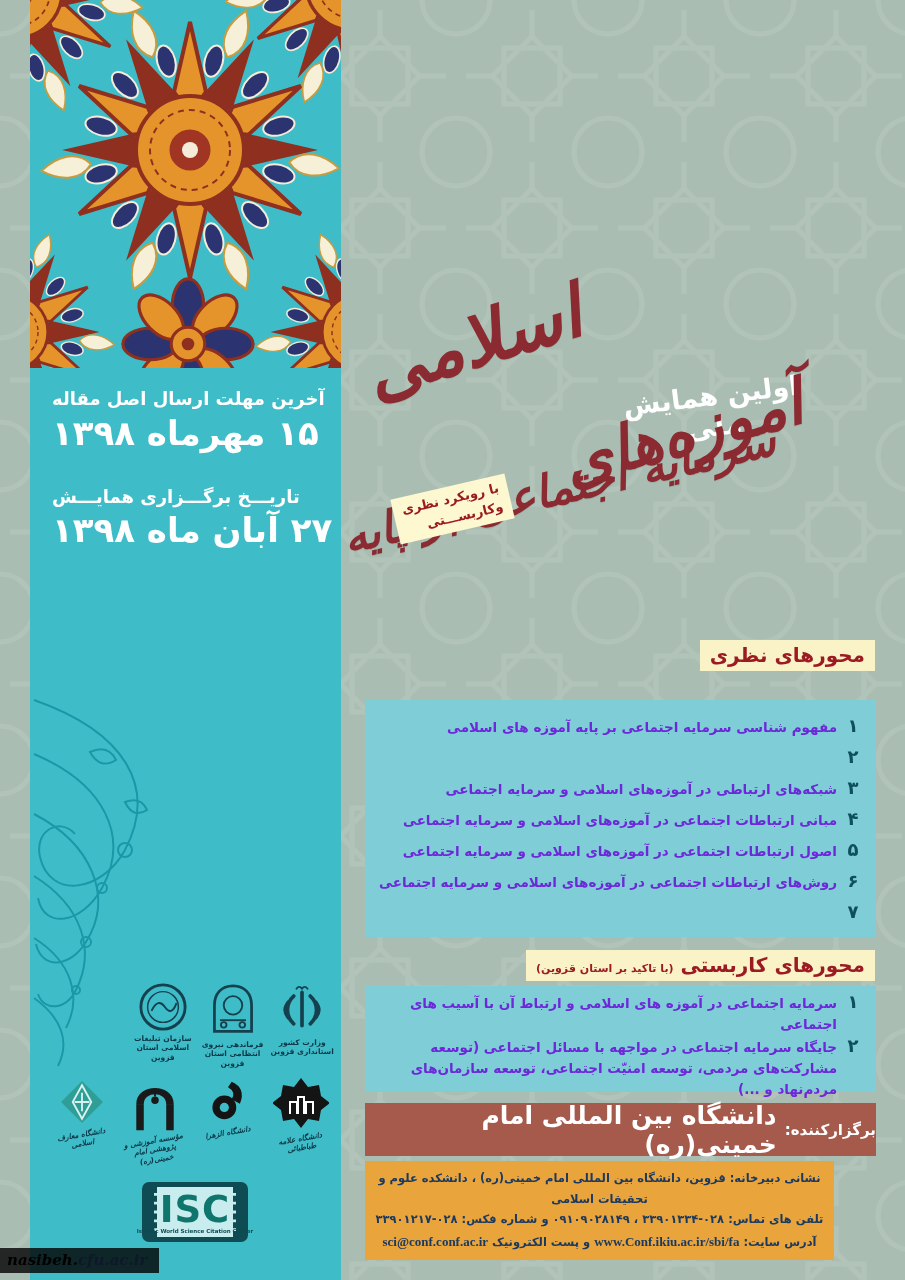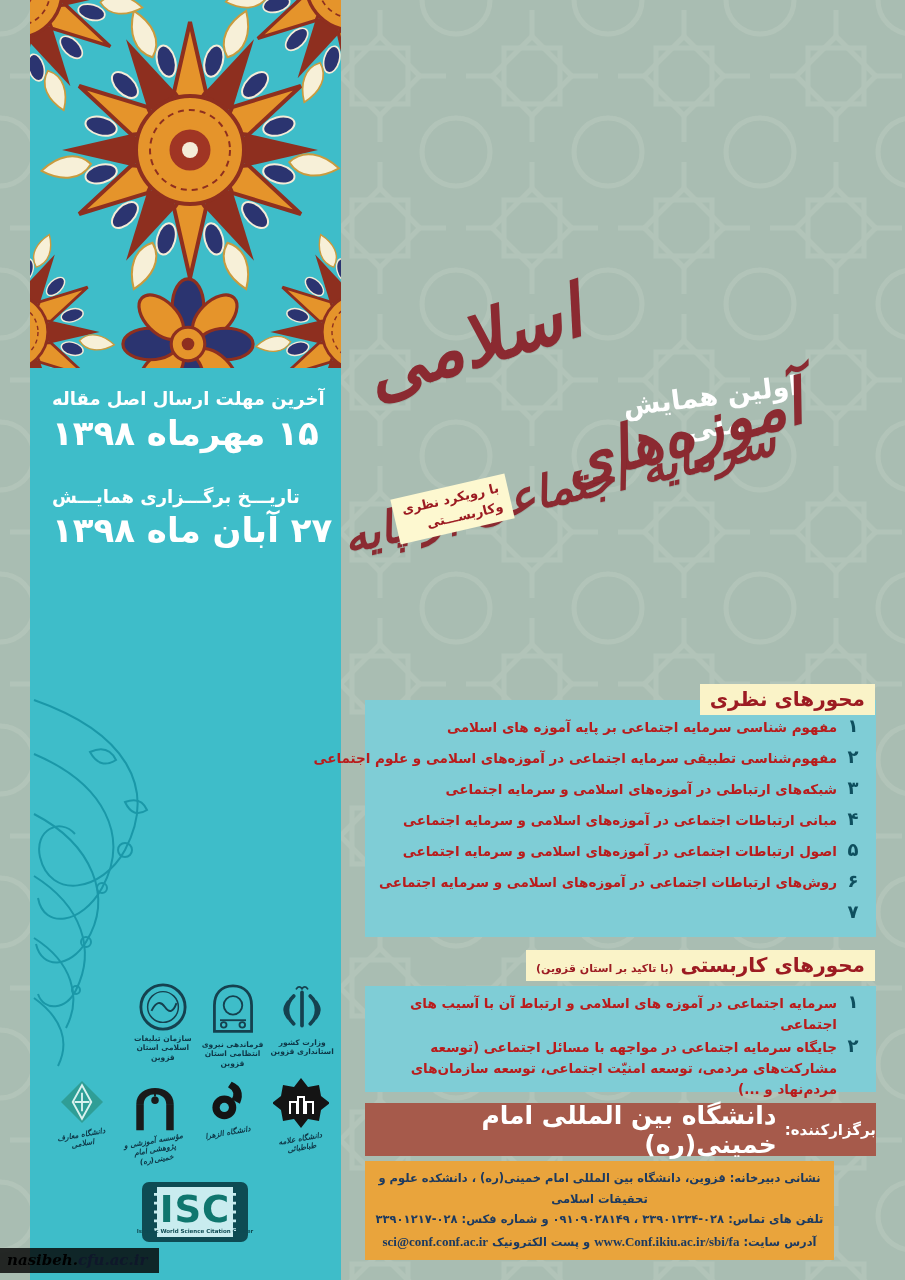--- a/index.html
+++ b/index.html
@@ -53,32 +53,32 @@
   .cal-w2{ left:560px; top:396px; font-size:62px; transform:rotate(-15deg); }
   .cal-l3{ left:338px; top:462px; font-size:45px; transform:rotate(-13deg); }
   .approach{ position:absolute; left:394px; top:486px; z-index:4; background:#fdf8d0;
              color:#9c1b22; font-size:13px; font-weight:bold; direction:rtl;
              padding:4px 9px; line-height:1.45; transform:rotate(-13deg); text-align:right; }
 
   
   .sec-header{ position:absolute; right:30px; z-index:3; background:#faf3c8;
                color:#9c1b22; font-weight:bold; font-size:20px; direction:rtl;
                padding:3px 10px 4px; }
-  .th-header{ top:684px; }
+  .th-header{ top:640px; }
   .ap-header{ top:950px; }
   .sec-note{ font-size:11px; font-weight:bold; color:#9c1b22; }
 
   .topic-list{ position:absolute; left:365px; width:511px; z-index:2; background:#7fcdd6;
                direction:rtl; display:flex; flex-direction:column;
                justify-content:space-evenly; padding:5px 16px; }
   .th-list{ top:700px; height:237px; }
   .ap-list{ top:986px; height:106px; }
   .titem{ display:flex; align-items:baseline; gap:9px; }
   .tnum{ font-size:18px; font-weight:900; color:#0e4f5e; min-width:14px; text-align:center; }
-  .ttext{ font-size:13.5px; font-weight:bold; color:#b91c1c; white-space:nowrap; }
+  .ttext{ font-size:13.5px; font-weight:bold; color:#6d28d9; white-space:nowrap; }
   .ap-list .ttext{ white-space:normal; line-height:1.55; }
 
   
   .organizer{ position:absolute; left:365px; top:1103px; width:511px; height:53px; z-index:2;
               background:#a65a4b; color:#fff; direction:rtl; display:flex;
               align-items:center; justify-content:center; gap:8px; }
   .org-label{ font-size:15px; font-weight:bold; }
   .org-name{ font-size:25px; font-weight:900; }
 
   .contact{ position:absolute; left:365px; top:1161px; width:469px; z-index:2;
@@ -314,21 +314,20 @@
   </div>
 
   <div class="sec-header th-header">محورهای نظری</div>
   <div class="topic-list th-list">
     <div class="titem">
       <span class="tnum">۱</span>
       <span class="ttext">مفهوم شناسی سرمایه اجتماعی بر پایه آموزه های اسلامی</span>
     </div>
     <div class="titem">
       <span class="tnum">۲</span>
-      <span class="ttext">مفهوم‌شناسی تطبیقی سرمایه اجتماعی در آموزه‌های اسلامی و علوم اجتماعی</span>
     </div>
     <div class="titem">
       <span class="tnum">۳</span>
       <span class="ttext">شبکه‌های ارتباطی در آموزه‌های اسلامی و سرمایه اجتماعی</span>
     </div>
     <div class="titem">
       <span class="tnum">۴</span>
       <span class="ttext">مبانی ارتباطات اجتماعی در آموزه‌های اسلامی و سرمایه اجتماعی</span>
     </div>
     <div class="titem">

